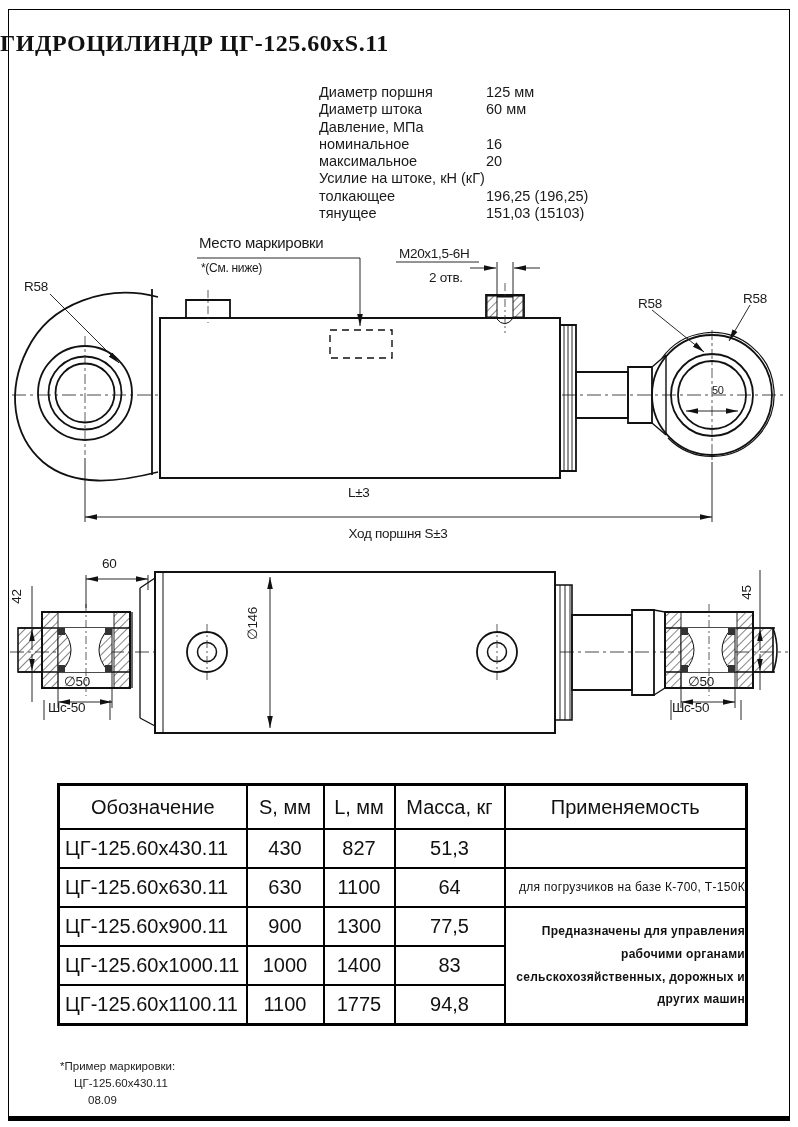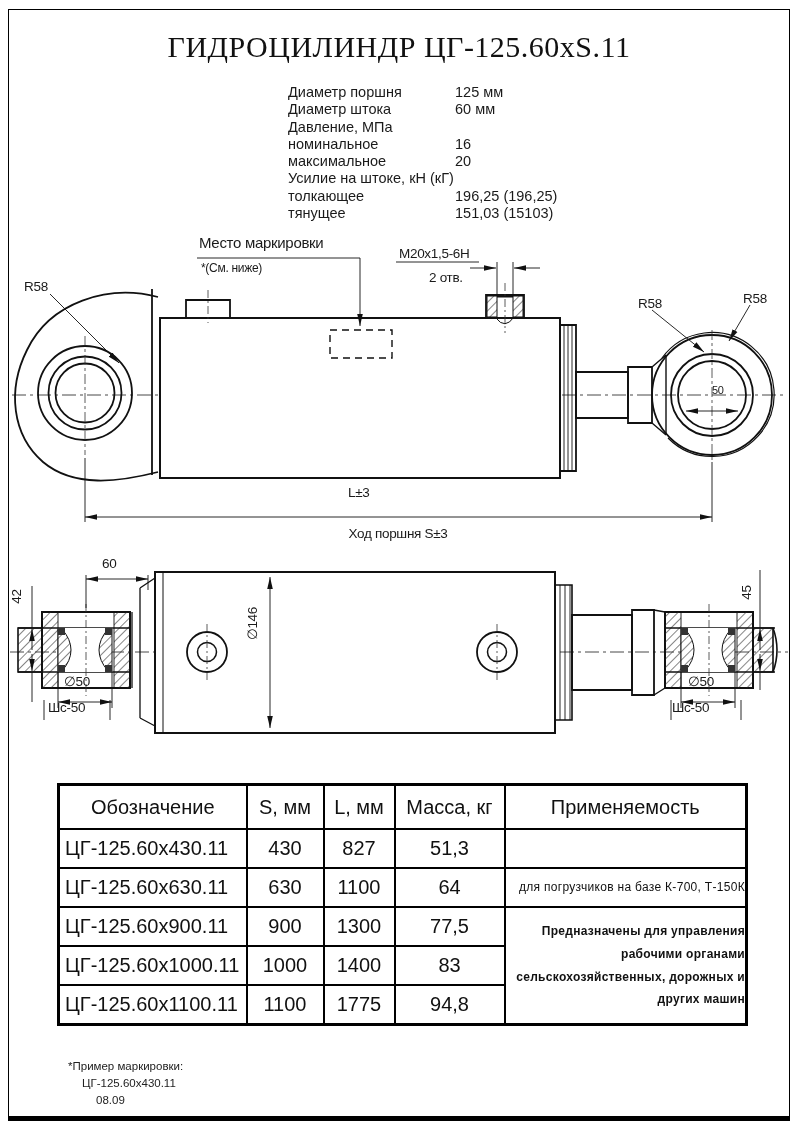--- a/index.html
+++ b/index.html
@@ -1,46 +1,46 @@
 <!DOCTYPE html>
 <html><head>
 <meta charset="utf-8">
 <style>
   html,body{margin:0;padding:0;background:#fff;}
   #page{position:relative;width:798px;height:1127px;background:#fff;
         font-family:"Liberation Sans",sans-serif;color:#111;overflow:hidden;}
   #frame{position:absolute;left:8px;top:9px;right:8px;bottom:6px;
          border:1.5px solid #000;border-bottom:5px solid #000;}
   .abs{position:absolute;}
-  #title{left:0;right:0;top:30px;text-align:center;
+  #title{left:0;right:0;top:30px;
          font-family:"Liberation Serif","DejaVu Serif",serif;
-         font-weight:normal;font-size:30px;letter-spacing:.5px;}
+         font-weight:bold;font-size:24px;letter-spacing:.5px;}
   
   #specs{left:288px;top:84px;font-size:14.5px;line-height:17.3px;color:#1a1a1a;}
   .spec-row{display:flex;}
-  .spec-row .lbl{width:167px;}
+  .spec-row .lbl{width:167px;margin-left:31px;}
   
   .dlab{position:absolute;font-size:13.5px;color:#1a1a1a;letter-spacing:-.3px;
         white-space:nowrap;line-height:13px;}
   .dlab.small{font-size:11px;}
   .rot{transform:rotate(-90deg);text-align:center;}
   svg{position:absolute;left:0;}
   svg line,svg path,svg rect,svg circle{vector-effect:non-scaling-stroke;}
   
   #tblwrap{left:57px;top:783px;width:688px;}
   table{border-collapse:collapse;table-layout:fixed;width:688px;}
   td,th{border:2px solid #000;padding:0;overflow:hidden;}
   table{border:3px solid #000;}
   th{height:42px;font-size:20px;font-weight:normal;}
   td{height:37px;font-size:20px;text-align:center;}
   td.des{text-align:left;padding-left:5px;}
   td.app{font-size:12px;text-align:right;padding-left:4px;font-weight:bold;
          letter-spacing:.3px;line-height:1.9;}
   
-  #fn{left:60px;top:1058px;font-size:11.5px;line-height:17px;color:#222;margin-left:8px;}
+  #fn{left:60px;top:1058px;font-size:11.5px;line-height:17px;color:#222;}
   #fn .i1{padding-left:14px;}
   #fn .i2{padding-left:28px;}
 </style>
 </head>
 <body>
 
 <div id="page">
   <div id="frame"></div>
 
   <div class="abs" id="title">ГИДРОЦИЛИНДР ЦГ-125.60хS.11</div>

